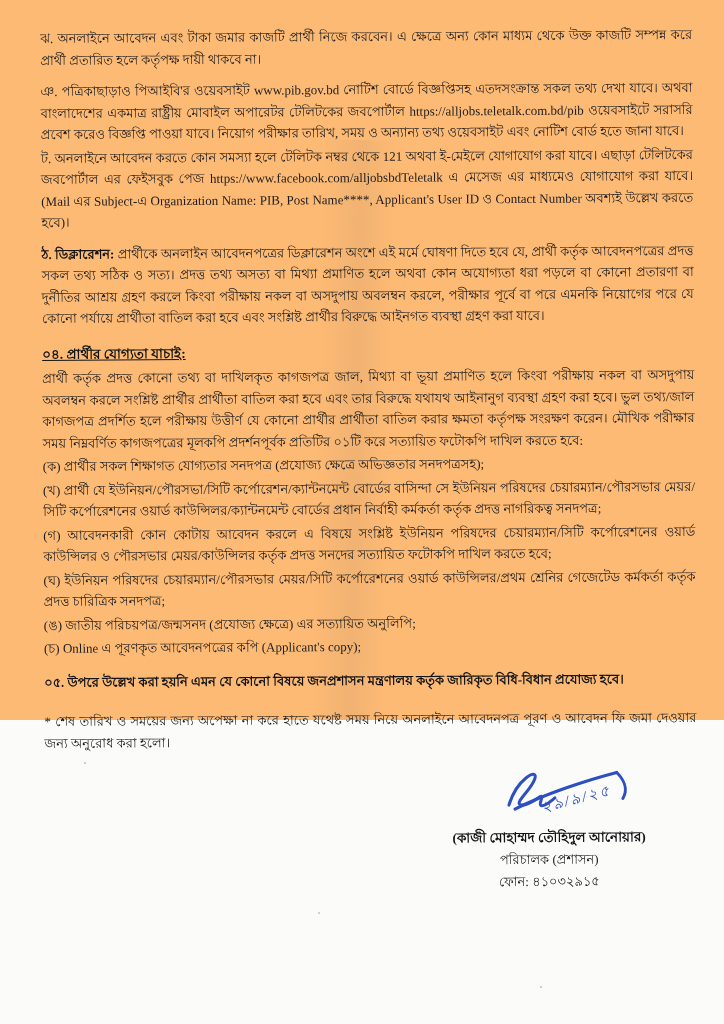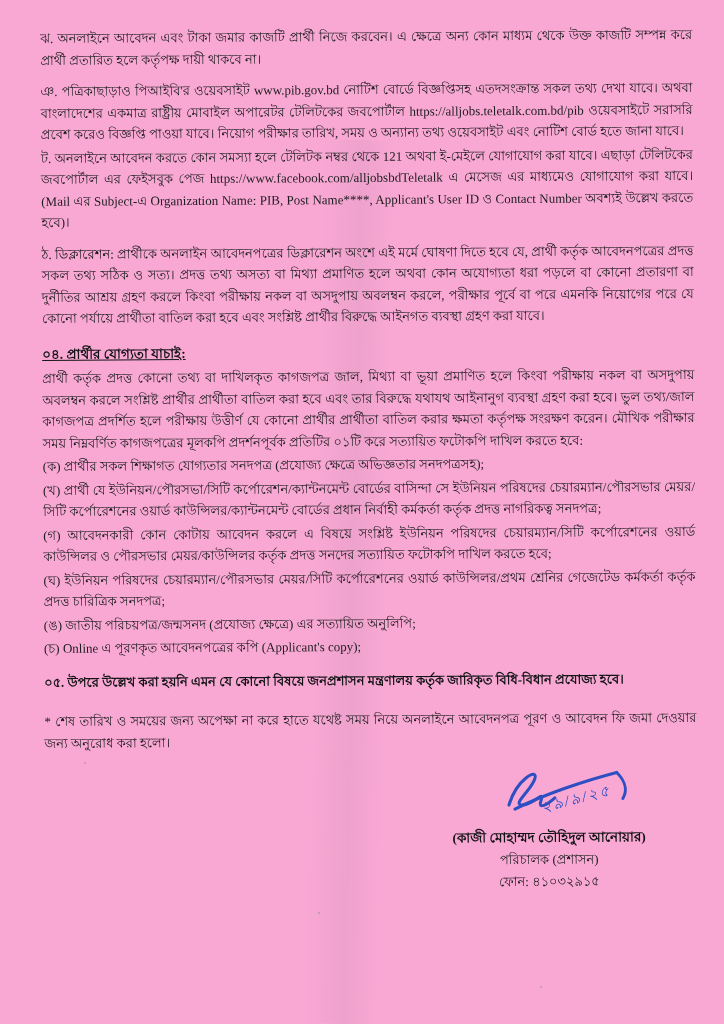--- a/index.html
+++ b/index.html
@@ -5,22 +5,22 @@
   * { box-sizing: border-box; }
   html, body { margin: 0; padding: 0; }
   body {
     width: 724px; height: 1024px;
     background: #fbfbfa;
     overflow: hidden;
     font-family: "Liberation Serif", "DejaVu Serif", serif;
   }
   .page {
     position: relative;
-    width: 724px; height: 1024px;
-    background: #f9a8d4;
+    width: 724px; height: 720px;
+    background: #fdba74;
   }
   
   .crease {
     position: absolute; top: 140px; bottom: 0;
     left: 322px; width: 74px;
     background: linear-gradient(90deg,
       rgba(70,70,90,0) 0%,
       rgba(70,70,90,0.045) 35%,
       rgba(70,70,90,0.065) 55%,
       rgba(70,70,90,0) 100%);
@@ -35,21 +35,21 @@
     transform: rotate(-0.35deg);
     transform-origin: 50% 0;
     color: #1d1d1f;
     font-size: 13px;
     line-height: 21.5px;
   }
   p { margin: 0; text-align: justify; }
   .mb10 { margin-bottom: 10px; }
   .mb2  { margin-bottom: 2px; }
   .mb14 { margin-bottom: 14px; }
-  .lead { font-weight: normal; color: #141416; }
+  .lead { font-weight: bold; color: #141416; }
   .sec-heading {
     margin: 0 0 3px 0;
     font-size: 13.5px;
     font-weight: bold;
     color: #141416;
     text-decoration: underline;
   }
   .item { margin: 0 0 2px 0; }
   .item:last-of-type { margin-bottom: 14px; }
   .sec5 { font-weight: bold; color: #141416; margin: 12px 0 18px 0; }

